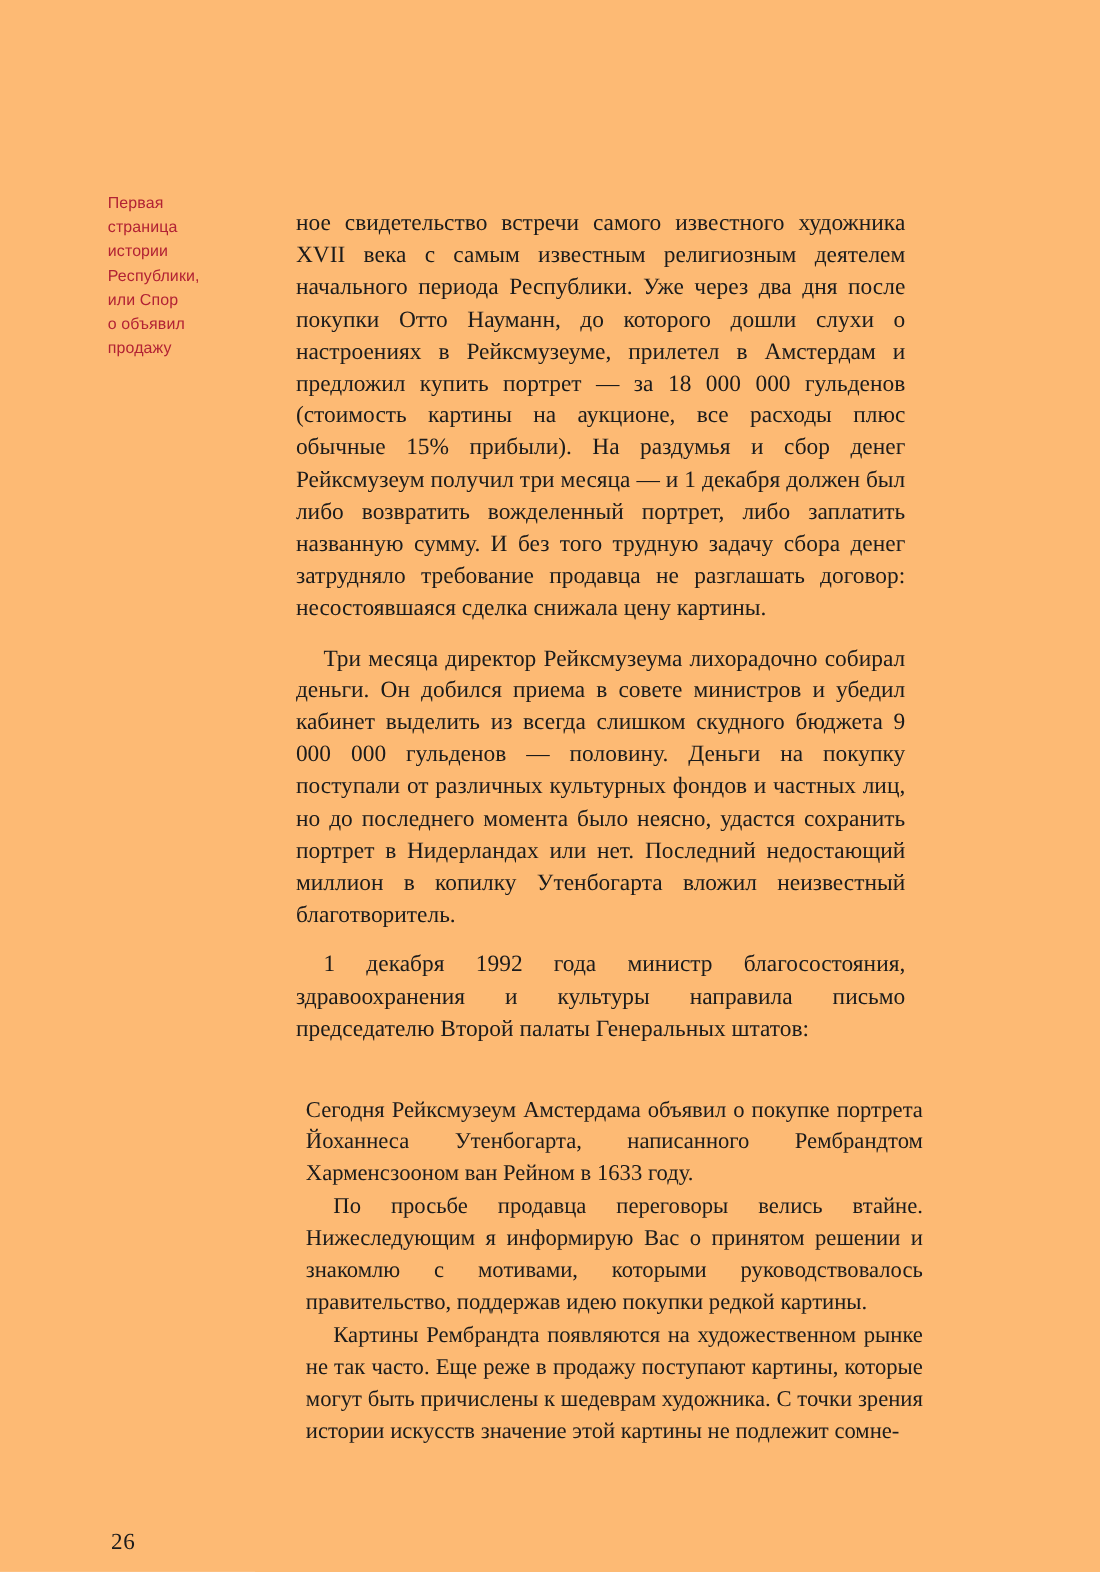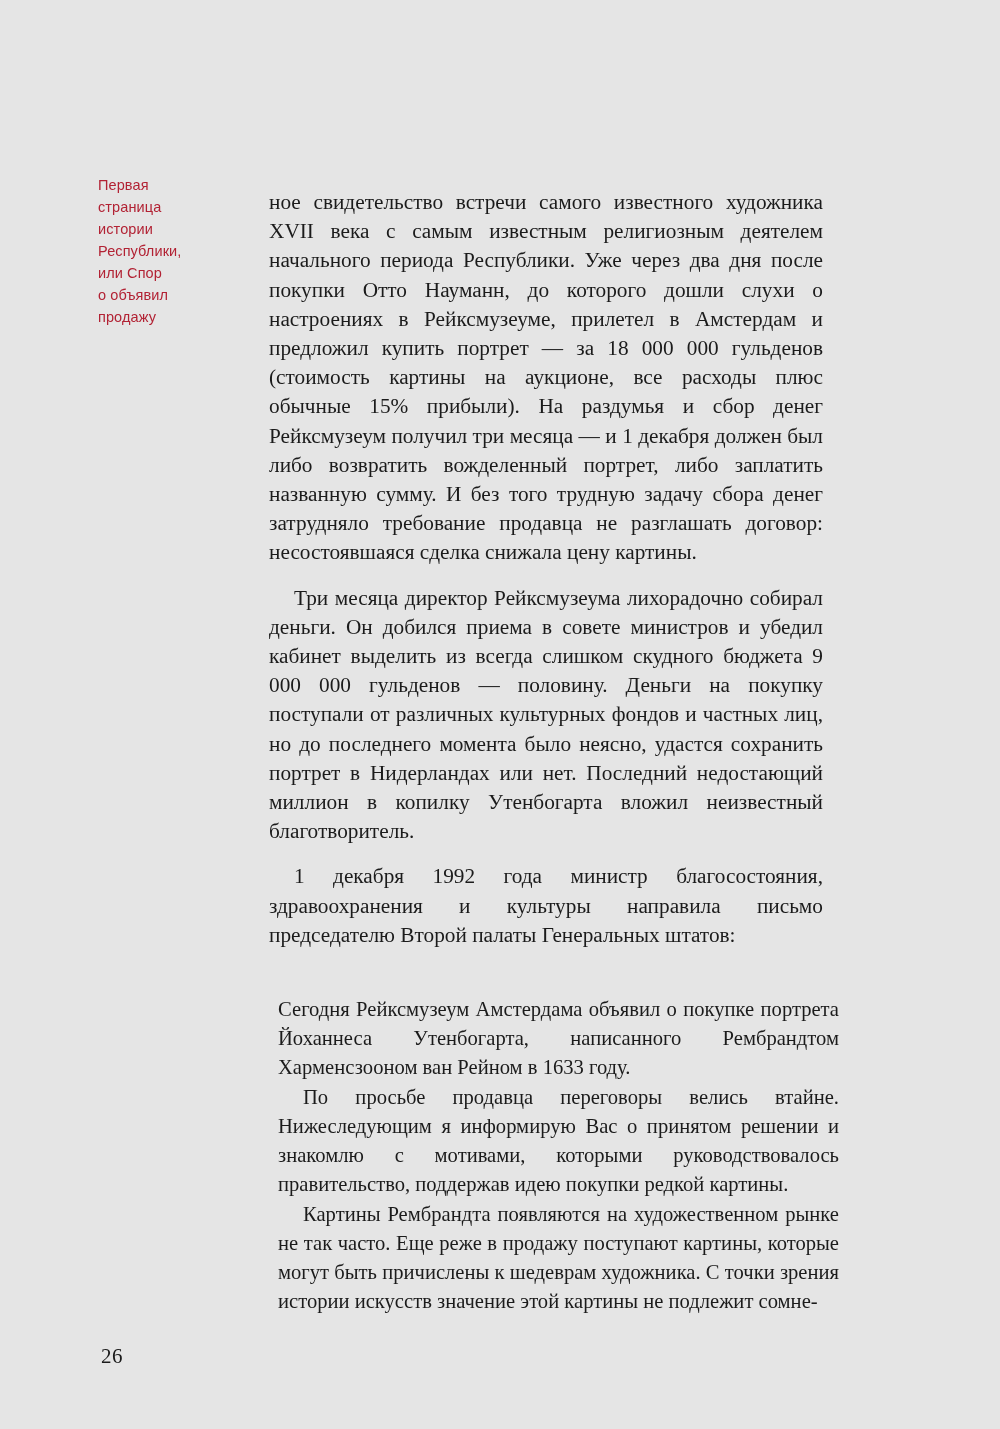--- a/index.html
+++ b/index.html
@@ -4,21 +4,21 @@
 <style>
   html, body {
     margin: 0;
     padding: 0;
     background: #ffffff;
   }
   .page {
     position: relative;
     width: 1000px;
     height: 1429px;
-    background: #e5e5e5;
+    background: #fdba74;
     overflow: hidden;
     font-family: "Liberation Serif", serif;
   }
 
   
   .margin-note {
     position: absolute;
     left: 98px;
     top: 174px;
     width: 138px;
@@ -67,21 +67,21 @@
     font-family: "Liberation Serif", serif;
   }
   p.quote-p.indent { text-indent: 25px; }
 
   .gap-before-quote { height: 29px; }
 
   
   .folio {
     position: absolute;
     left: 101px;
-    top: 1344px;
+    top: 1389px;
     font-size: 21px;
     color: #1b1b1b;
     font-family: "Liberation Serif", serif;
     letter-spacing: 0.5px;
   }
 </style>
 </head>
 <body>
 
 <div class="page">

